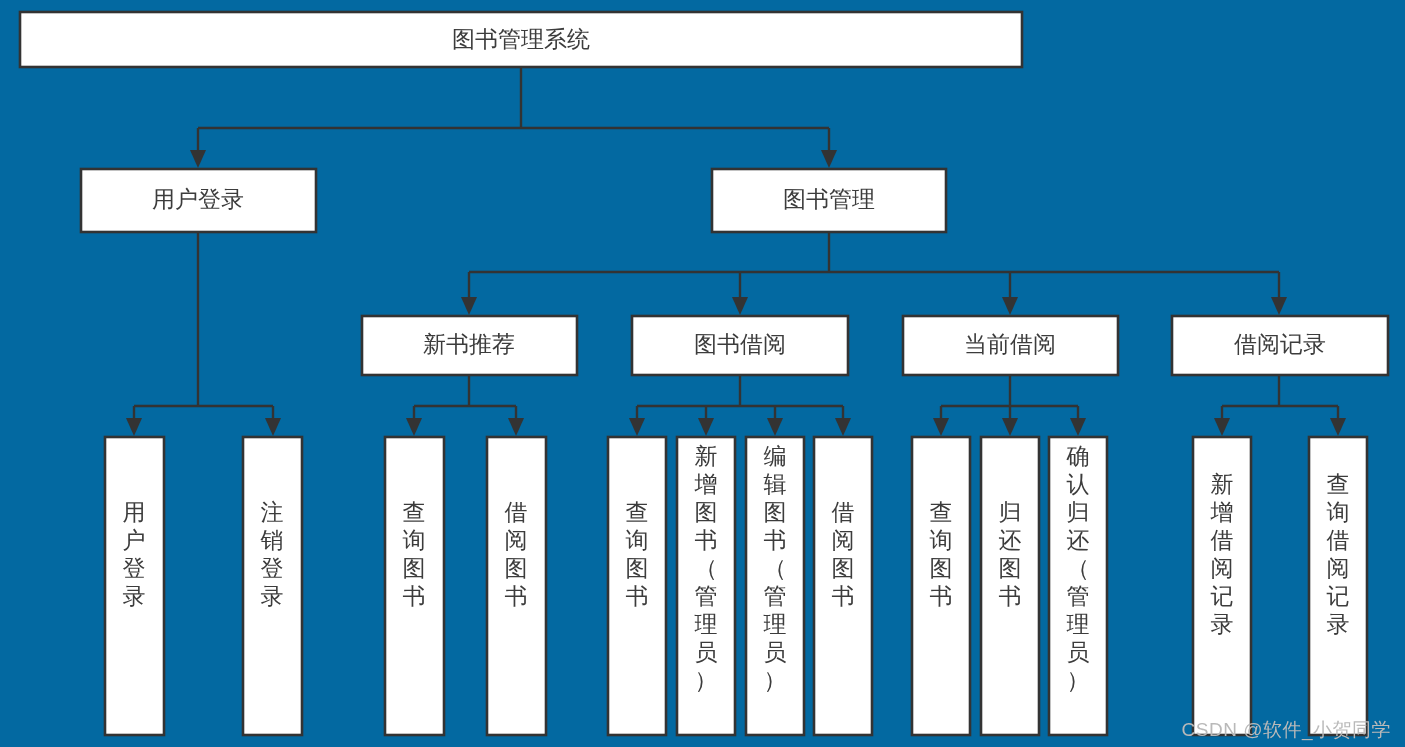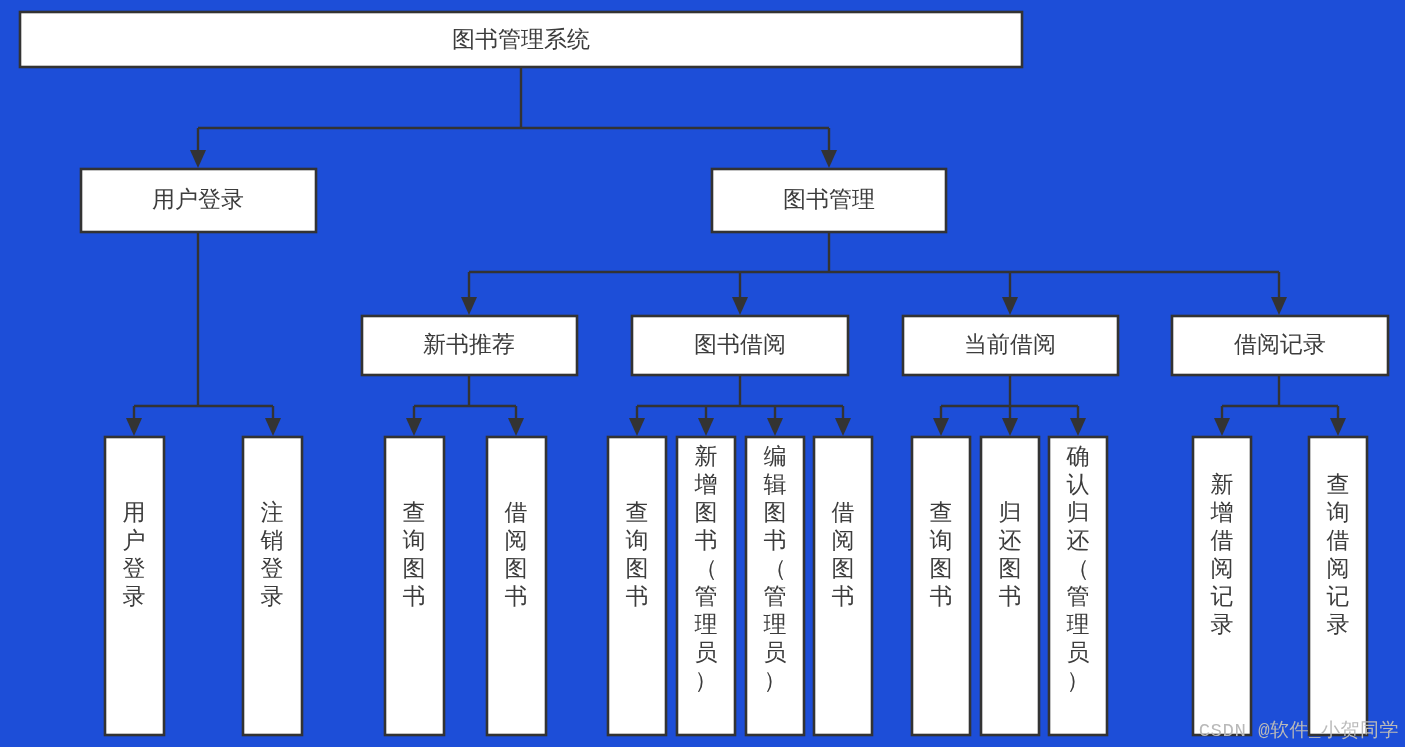--- a/index.html
+++ b/index.html
@@ -10,21 +10,21 @@
   body {
     width: 1405px;
     height: 747px;
     font-family: "Liberation Sans", "DejaVu Sans", sans-serif;
     overflow: hidden;
   }
   #diagram-root {
     position: relative;
     width: 1405px;
     height: 747px;
-    background: #1d4ed8;
+    background: #0369a1;
     text-align: right;
   }
   svg.flow {
     position: absolute;
     left: 0;
     top: 0;
     width: 1405px;
     height: 747px;
   }
   .node-rect {
@@ -50,23 +50,23 @@
     dominant-baseline: middle;
   }
   .node-label-v {
     font-family: "Liberation Sans", "DejaVu Sans", sans-serif;
     font-size: 23px;
     fill: #3c3c3c;
     text-anchor: middle;
   }
   .watermark {
     position: absolute;
-    right: 6px;
+    right: 14px;
     bottom: 4px;
-    font-family: Liberation Mono, monospace;
+    font-family: Liberation Sans, sans-serif;
     font-size: 19px;
     color: #b9b9b9;
     white-space: nowrap;
     letter-spacing: 0.5px;
   }
 </style>
 </head>
 <body>
 
 <div id="diagram-root">

